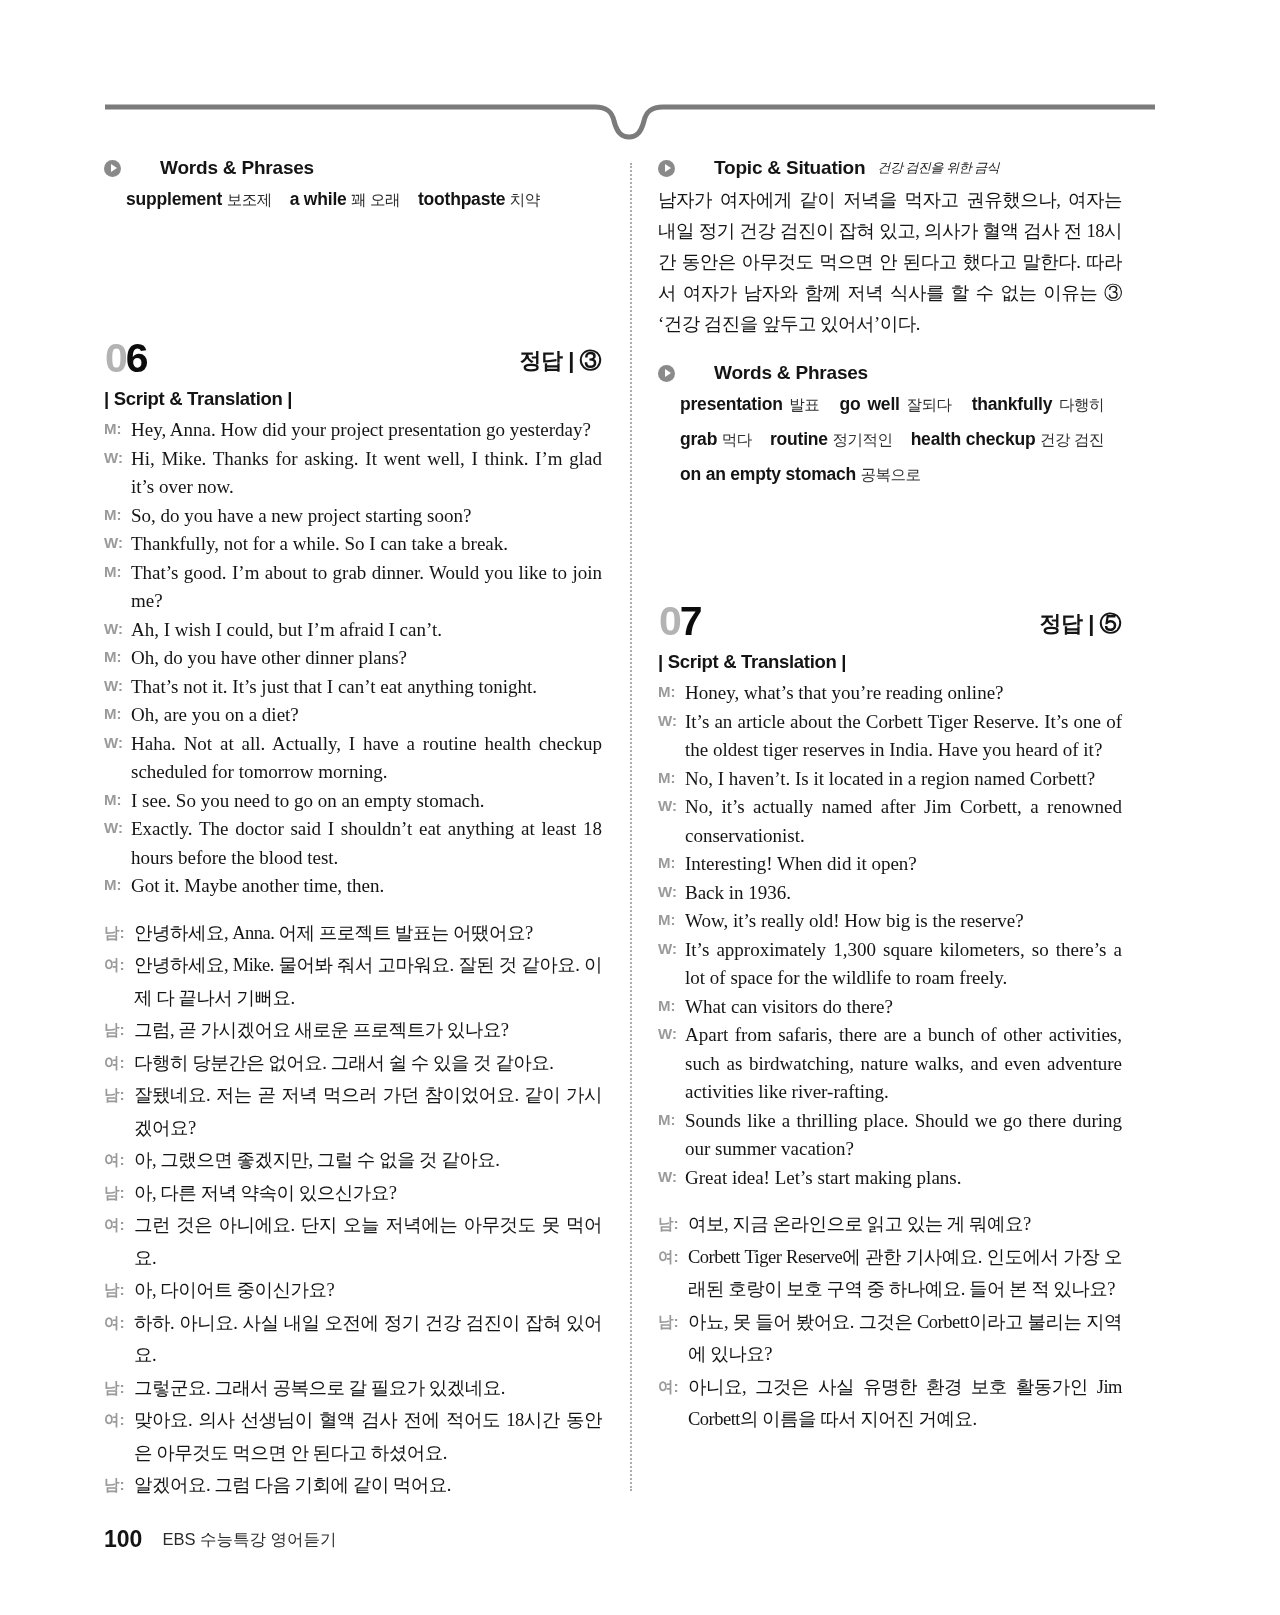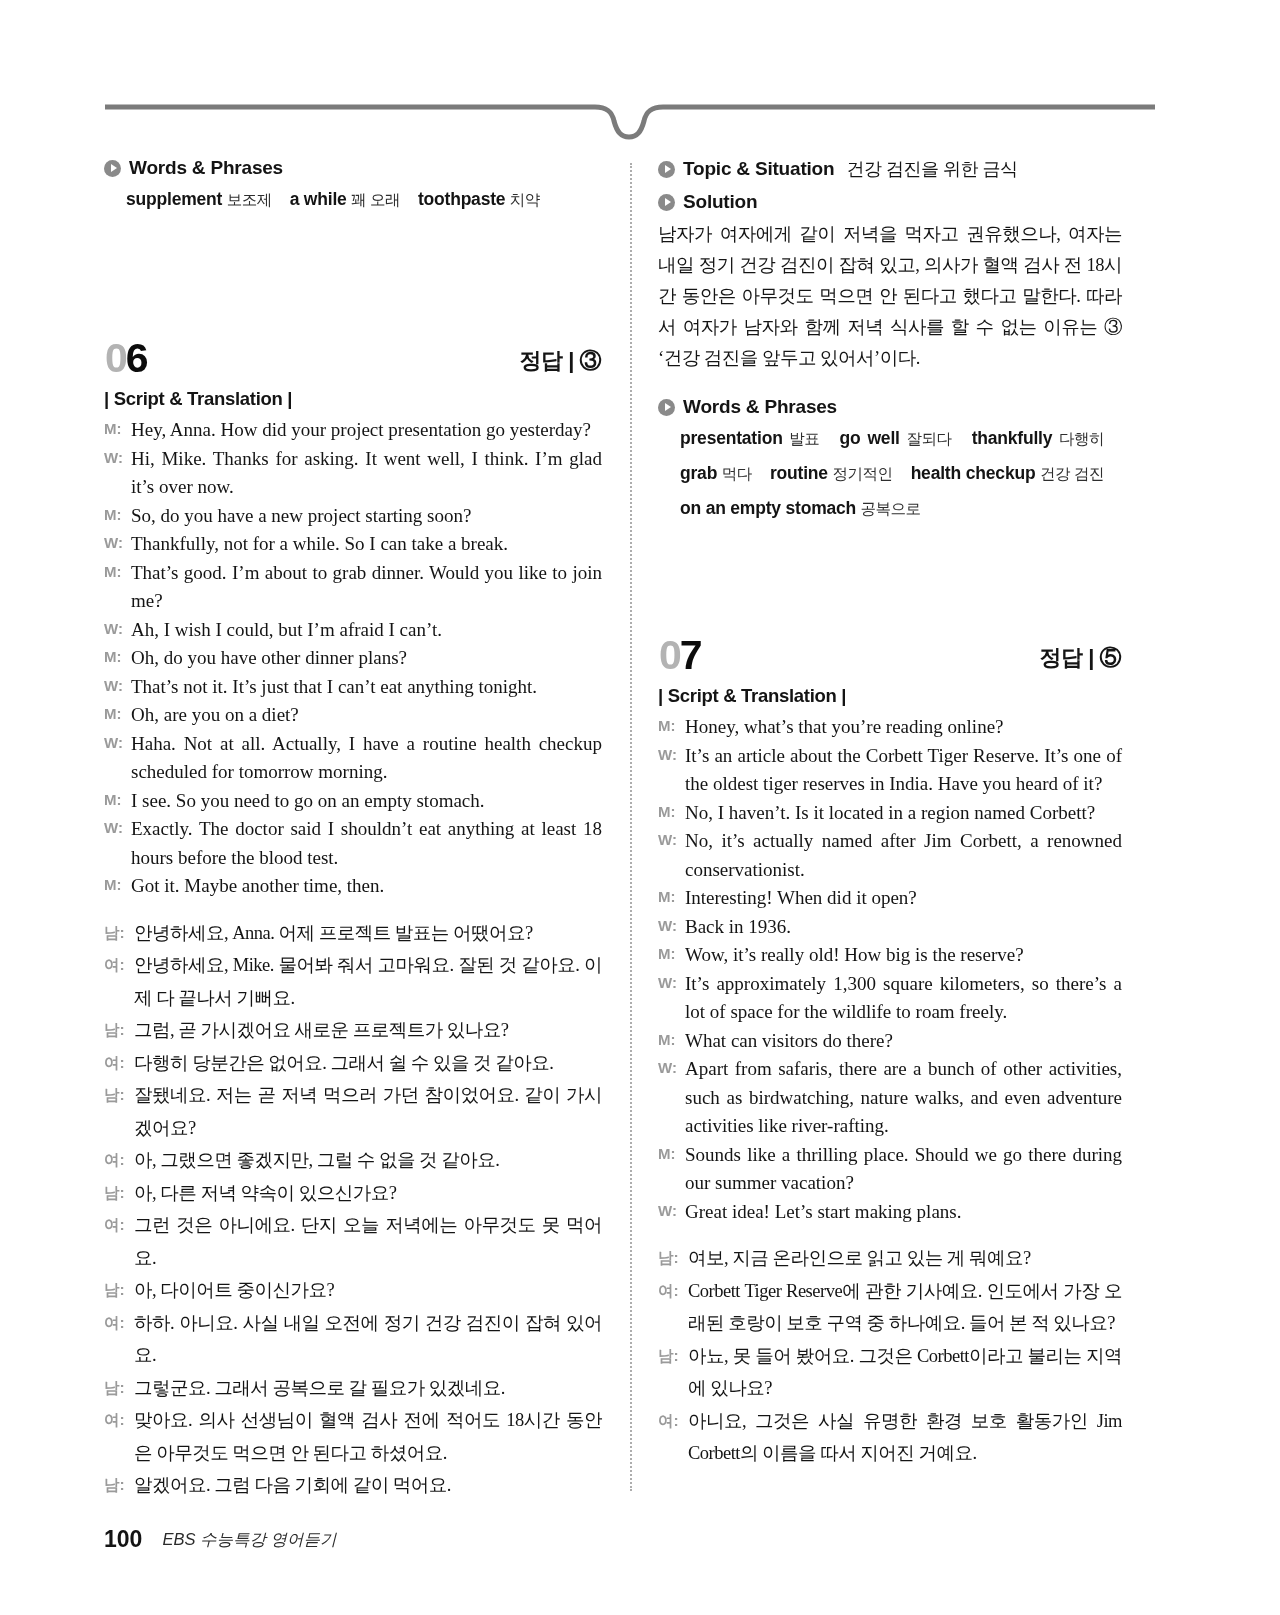--- a/index.html
+++ b/index.html
@@ -6,25 +6,25 @@
   .page{position:relative;width:1280px;height:1615px;background:#fff;overflow:hidden;
         font-family:"Liberation Sans",sans-serif;color:#141414;}
   .top-rule{position:absolute;left:0;top:0;width:1280px;height:150px;}
   .divider{position:absolute;left:630px;top:163px;height:1328px;width:0;
            border-left:2px dotted #adadad;}
   .col{position:absolute;top:157px;}
   .col-left{left:104px;width:498px;}
   .col-right{left:658px;width:464px;}
   .footer{position:absolute;left:104px;top:1526px;display:flex;align-items:flex-end;gap:20px;}
   .footer .pnum{font-size:23px;font-weight:700;letter-spacing:0;}
-  .footer .ptitle{font-size:16.5px;color:#2a2a2a;padding-bottom:2px;font-style:italic;}
+  .footer .ptitle{font-size:16.5px;color:#2a2a2a;padding-bottom:2px;}
 
   .sec-head{display:flex;align-items:center;gap:8px;margin:0 0 6px 0;}
-  .sec-head .ht{font-size:19px;font-weight:700;letter-spacing:-0.2px;}
-  .sec-head .hsub{font-size:18px;font-weight:500;margin-left:4px;letter-spacing:-0.5px;}
+  .sec-head .ht{font-size:19px;font-weight:700;letter-spacing:-0.2px;margin-left:31px;}
+  .sec-head .hsub{font-size:13px;font-weight:500;margin-left:4px;letter-spacing:-0.5px;font-style:italic;}
   .play-icon{width:17px;height:17px;border-radius:50%;background:#8a8a8a;position:relative;flex:0 0 17px;}
   .play-icon::after{content:"";position:absolute;left:6.5px;top:4.5px;width:0;height:0;
       border-left:6px solid #fff;border-top:4px solid transparent;border-bottom:4px solid transparent;}
 
   .wp-line{font-size:0;text-align:justify;line-height:29px;margin-top:6px;margin-left:22px;}
   .wp-pair{font-size:16px;margin-right:18px;}
   .wp-en{font-size:17.5px;font-weight:700;letter-spacing:-0.2px;}
   .wp-ko{font-size:15.5px;color:#2e2e2e;letter-spacing:-0.5px;}
 
   .q-head{display:flex;justify-content:space-between;align-items:flex-end;margin:1px;}
@@ -225,24 +225,20 @@
   </div>
 
   <div class="col col-right">
 
     <div class="sec-head">
       <span class="play-icon"></span>
       <span class="ht">Topic &amp; Situation</span>
       <span class="hsub">건강 검진을 위한 금식</span>
     </div>
 
-    <div class="sec-head gap-to-sol">
-      <span class="play-icon"></span>
-      <span class="ht">Solution</span>
-    </div>
 
     <p class="solution-text">남자가 여자에게 같이 저녁을 먹자고 권유했으나, 여자는 내일 정기 건강 검진이 잡혀 있고, 의사가 혈액 검사 전 18시간 동안은 아무것도 먹으면 안 된다고 했다고 말한다. 따라서 여자가 남자와 함께 저녁 식사를 할 수 없는 이유는 ③ ‘건강 검진을 앞두고 있어서’이다.</p>
 
     <div class="sec-head gap-to-wp2">
       <span class="play-icon"></span>
       <span class="ht">Words &amp; Phrases</span>
     </div>
 
     <div class="wp-line">
       

